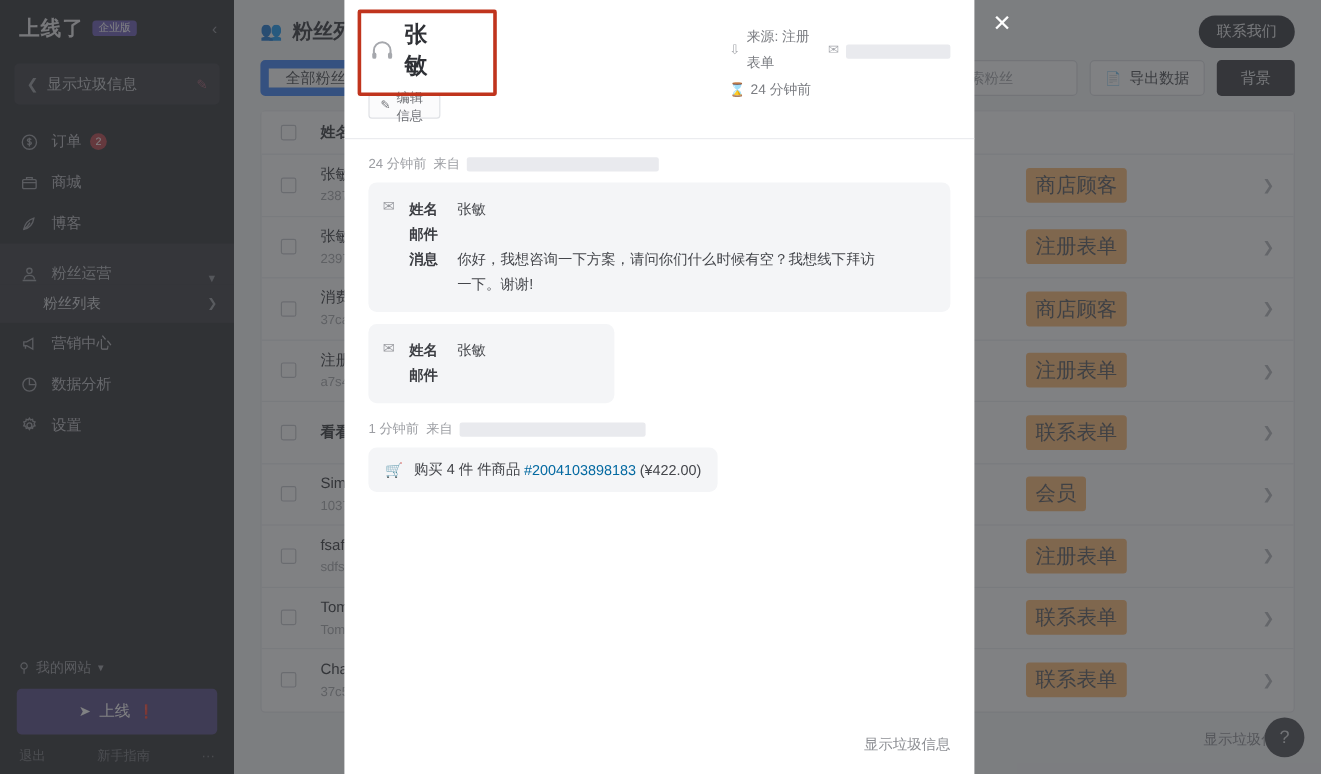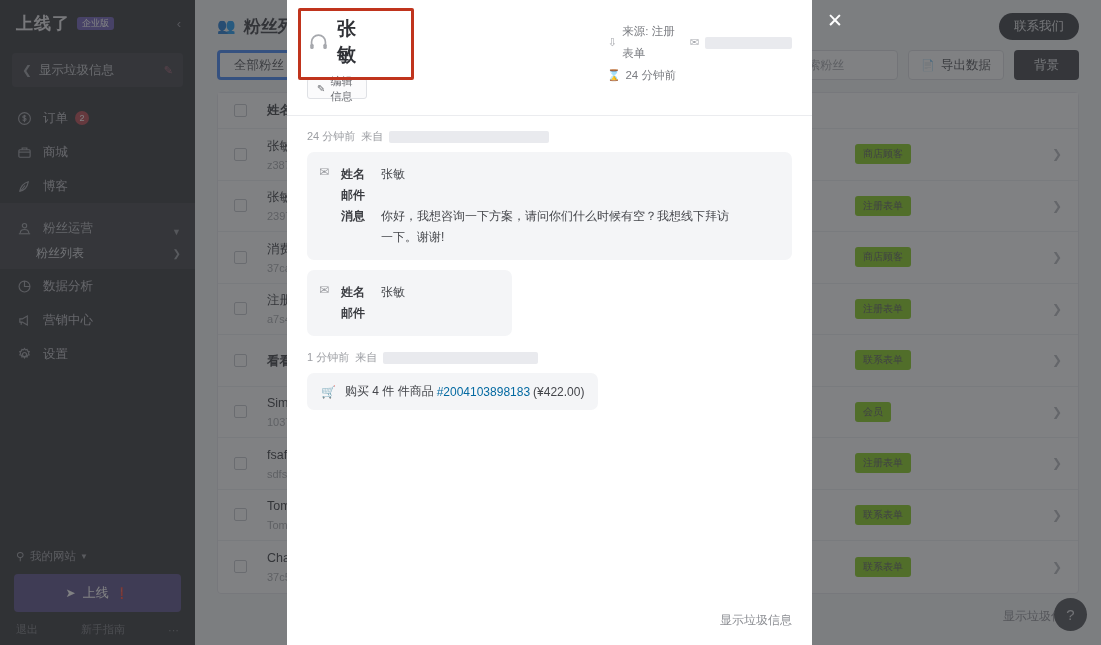--- a/index.html
+++ b/index.html
@@ -90,21 +90,21 @@
   .pg-title { display:flex; align-items:center; font-size:17px; font-weight:bold; color:#33353a; }
   .pg-title .ic { margin-right:8px; font-size:15px; }
   .pg-head-right { margin-left:auto; display:flex; align-items:center; gap:10px; }
   .pill-dark {
     background:#34363b; color:#e3e4e6; border-radius:14px;
     height:27px; padding:0 15px; display:flex; align-items:center; font-size:12.5px;
   }
 
   .toolbar { display:flex; align-items:center; margin-top:6px; gap:10px; }
   .tab-btn {
-    height:30px; padding:0 14px; border:3px solid #3b82f6; border-radius:4px;
+    height:30px; padding:0 14px; border:7px solid #3b82f6; border-radius:4px;
     background:#fff; display:flex; align-items:center;
     font-size:12.5px; color:#4a4c51;
   }
   .tb-right { margin-left:auto; display:flex; align-items:center; gap:10px; }
   .search-box {
     width:126px; height:30px; border:1px solid #dcdee2; border-radius:4px;
     background:#fff; display:flex; align-items:center; padding:0 9px;
     font-size:12px; color:#a3a5aa;
   }
   .search-box .ic { margin-right:6px; font-size:11px; }
@@ -130,22 +130,22 @@
     width:13px; height:13px; border:1px solid #c6c8cd; border-radius:2px;
     background:#fff; flex:0 0 13px; margin-right:20px;
   }
   .c-name { flex:1; min-width:0; }
   .c-name .nm { font-size:12.5px; color:#35373c; line-height:1.35; }
   .c-name .nm.b { font-weight:bold; }
   .c-name .sub { font-size:11px; color:#a8aaae; line-height:1.35; }
   .c-head-txt { font-size:12.5px; font-weight:bold; color:#35373c; }
   .c-tag { width:185px; flex:0 0 185px; font-size:12px; color:#5d5f64; }
   .c-tag .tagpill {
-    display:inline-block; background:#84cc16; border-radius:3px;
-    padding:3px 8px; font-size:10px; color:#55575c;
+    display:inline-block; background:#fdba74; border-radius:3px;
+    padding:3px 8px; font-size:17px; color:#55575c;
   }
   .c-arrow { width:22px; flex:0 0 22px; text-align:right; color:#b6b8bd; font-size:12px; }
 
   .bg-bottom {
     display:flex; justify-content:flex-end; align-items:center;
     padding:14px 4px 0; font-size:12px; color:#8d8f94;
   }
 
   .help-fab {
     position:absolute; right:14px; bottom:14px;
@@ -294,35 +294,35 @@
       </div>
 
       <div class="sb-sub">
         <span>粉丝列表</span>
         <span class="caret">❯</span>
       </div>
 
       <div class="sb-item">
         <span class="ic">
           <svg width="15" height="15" viewBox="0 0 16 16" fill="none" stroke="currentColor" stroke-width="1.2">
+            <path d="M3 6.3h2.6L11 3.2v9.6L5.6 9.7H3z"></path>
+              <path d="M4.5 9.7v2.8"></path>
+          </svg>
+        </span>
+        <span>营销中心</span>
+      </div>
+
+      <div class="sb-item">
+        <span class="ic">
+          <svg width="15" height="15" viewBox="0 0 16 16" fill="none" stroke="currentColor" stroke-width="1.2">
             <circle cx="8" cy="8" r="5.8"></circle>
               <path d="M8 2.2V8h5.8"></path>
           </svg>
         </span>
         <span>数据分析</span>
-      </div>
-
-      <div class="sb-item">
-        <span class="ic">
-          <svg width="15" height="15" viewBox="0 0 16 16" fill="none" stroke="currentColor" stroke-width="1.2">
-            <path d="M3 6.3h2.6L11 3.2v9.6L5.6 9.7H3z"></path>
-              <path d="M4.5 9.7v2.8"></path>
-          </svg>
-        </span>
-        <span>营销中心</span>
       </div>
 
       <div class="sb-item">
         <span class="ic">
           <svg width="15" height="15" viewBox="0 0 16 16" fill="none" stroke="currentColor" stroke-width="1.2">
             <circle cx="8" cy="8" r="2.2"></circle>
             <path d="M8 1.6l1 1.5 1.8-.5.4 1.8 1.8.5-.8 1.7.8 1.7-1.8.5-.4 1.8-1.8-.5-1 1.5-1-1.5-1.8.5-.4-1.8-1.8-.5.8-1.7-.8-1.7 1.8-.5.4-1.8 1.8.5z"></path>
           </svg>
         </span>
         <span>设置</span>

